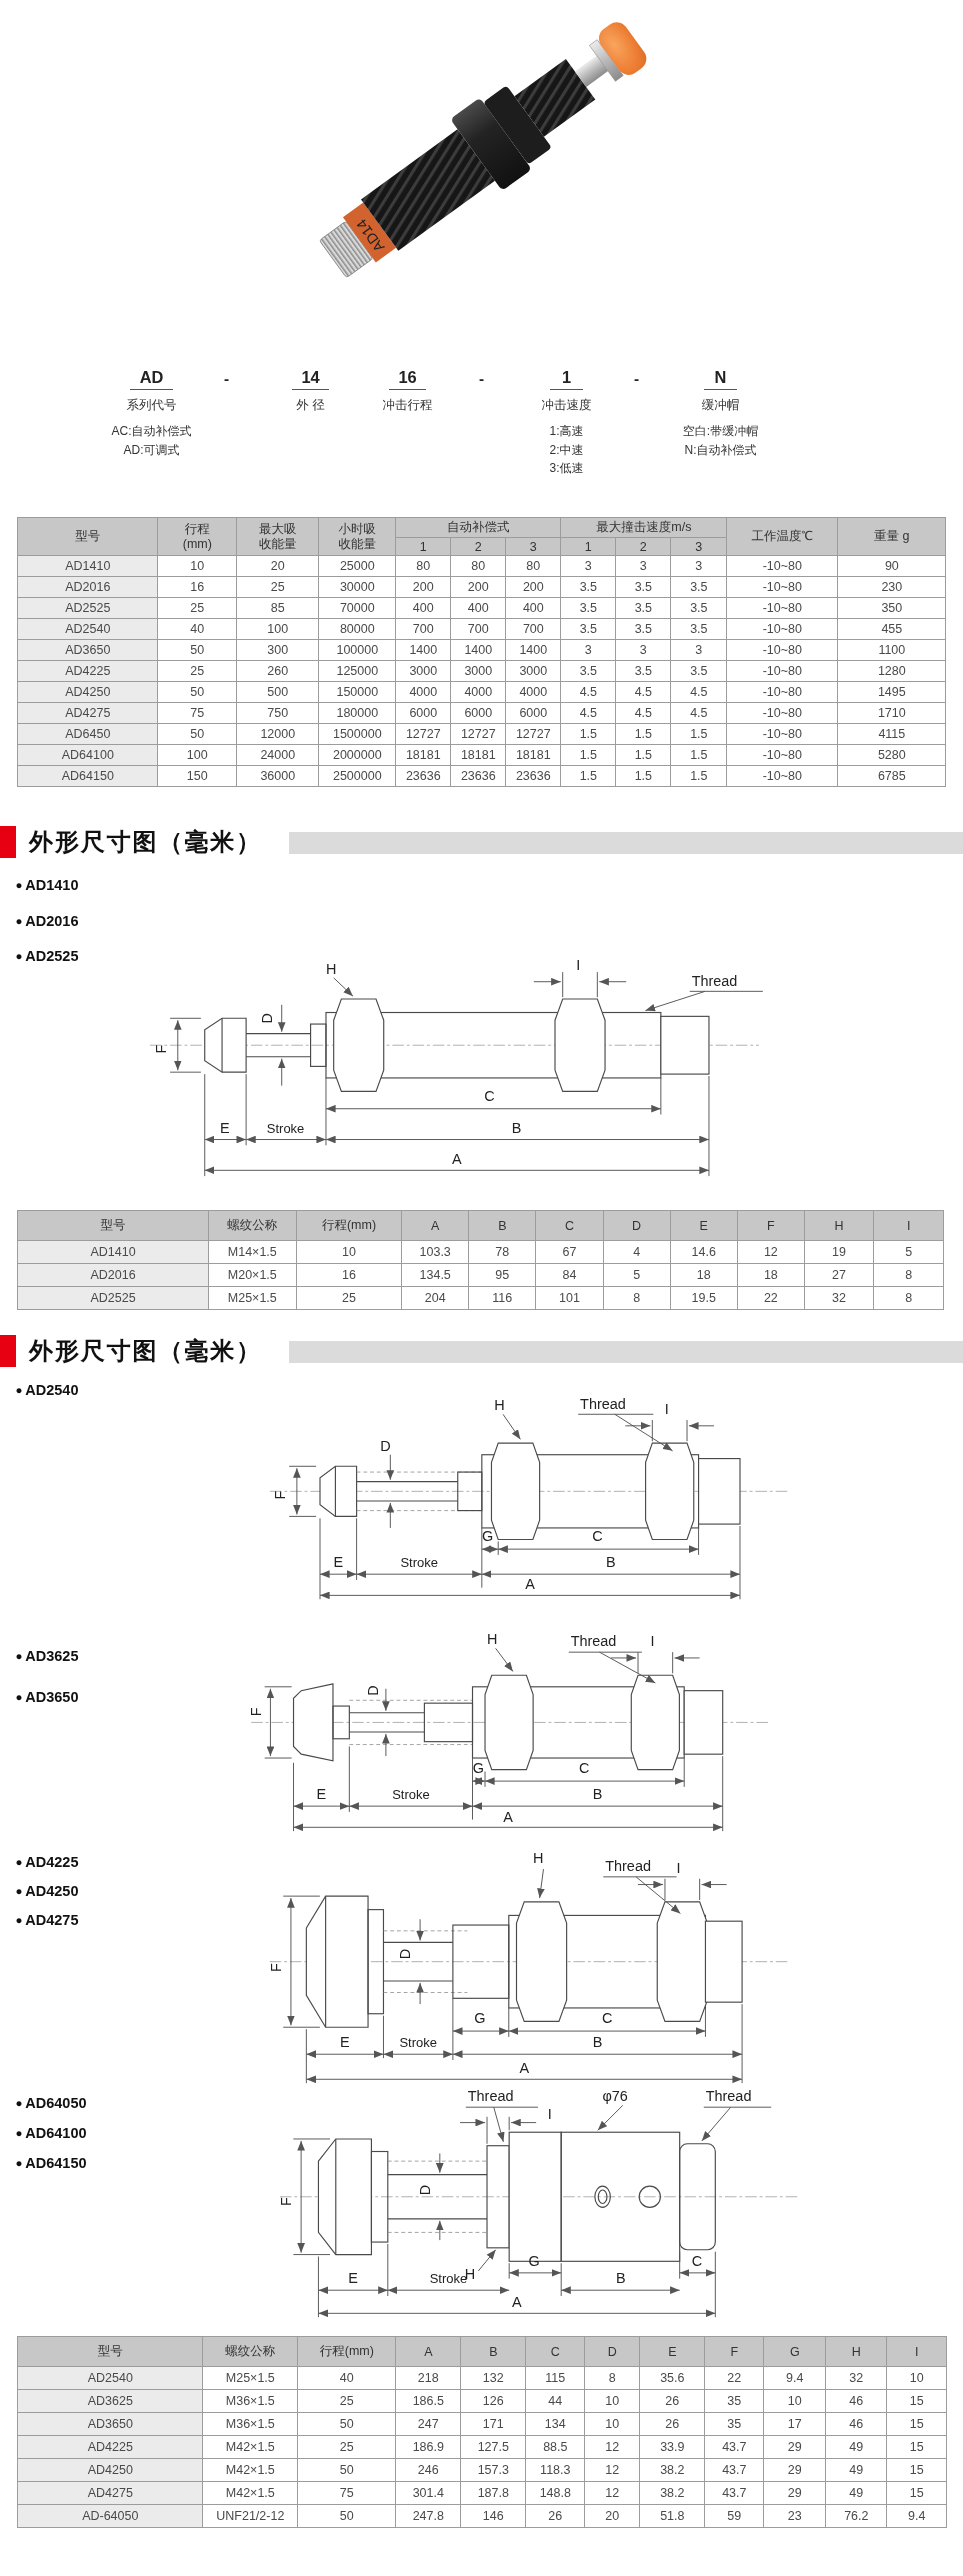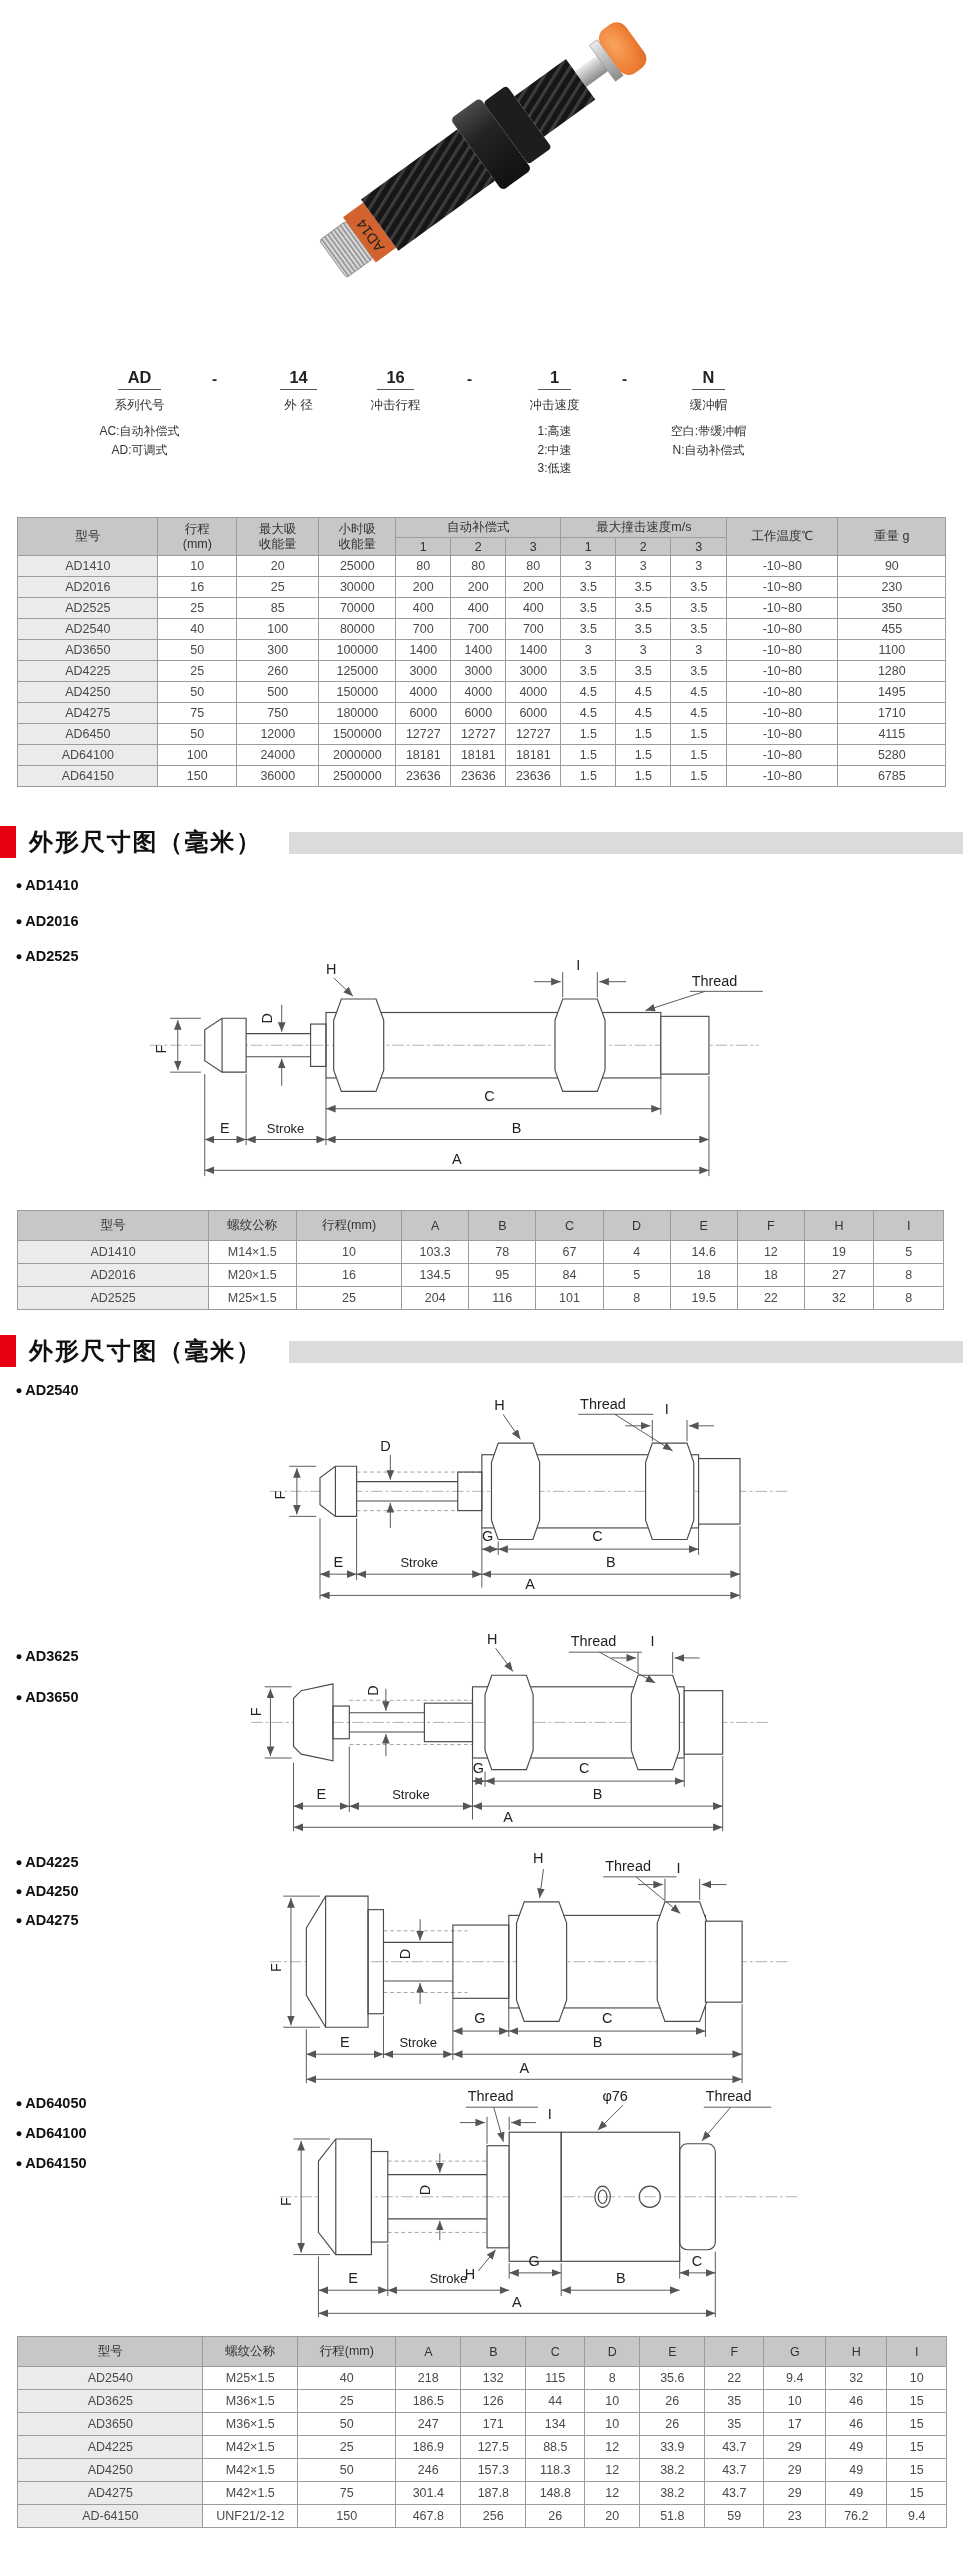--- a/index.html
+++ b/index.html
@@ -6,21 +6,21 @@
   #page{position:relative;width:964px;height:2576px;background:#fff;overflow:hidden;
         font-family:"Liberation Sans",sans-serif;color:#222}
 
   
   .sec{position:absolute;left:0;width:964px;height:35px}
   .sec .red{position:absolute;left:0;top:1px;width:16.4px;height:32px;background:#e60012}
   .sec .ttl{position:absolute;left:29px;top:1px;font-size:24px;font-weight:bold;letter-spacing:1.9px;color:#111}
   .sec .bar{position:absolute;top:6.7px;height:22px;right:0;background:#dbdbdb}
 
   
-  #designation{position:absolute;left:0;top:368px;width:840px;height:116px}
+  #designation{position:absolute;left:12px;top:368px;width:840px;height:116px}
   .dpart{position:absolute;top:0;text-align:center}
   .dcode{display:inline-block;font-size:16.4px;font-weight:bold;color:#222;
          border-bottom:1.9px solid #555;padding:0 9.6px 1.9px;min-width:13.5px}
   .dlabel{margin-top:6.7px;font-size:12.5px;color:#333}
   .dnotes{margin-top:8.7px;font-size:12px;color:#333;line-height:18.3px}
   .dsep{position:absolute;top:1.9px;font-weight:bold;font-size:15.4px;color:#222}
 
   
   table.t{border-collapse:collapse;table-layout:fixed;position:absolute;background:#fff}
   .t th,.t td{border:1px solid #9c9c9c;text-align:center;vertical-align:middle;
@@ -898,25 +898,25 @@
           <td>187.8</td>
           <td>148.8</td>
           <td>12</td>
           <td>38.2</td>
           <td>43.7</td>
           <td>29</td>
           <td>49</td>
           <td>15</td>
         </tr>
         <tr>
-          <td class="c0">AD-64150</td>
+          <td class="c0">AD-64050</td>
           <td>UNF21/2-12</td>
-          <td>150</td>
-          <td>467.8</td>
-          <td>256</td>
+          <td>50</td>
+          <td>247.8</td>
+          <td>146</td>
           <td>26</td>
           <td>20</td>
           <td>51.8</td>
           <td>59</td>
           <td>23</td>
           <td>76.2</td>
           <td>9.4</td>
         </tr>
       </tbody>
   </table>

